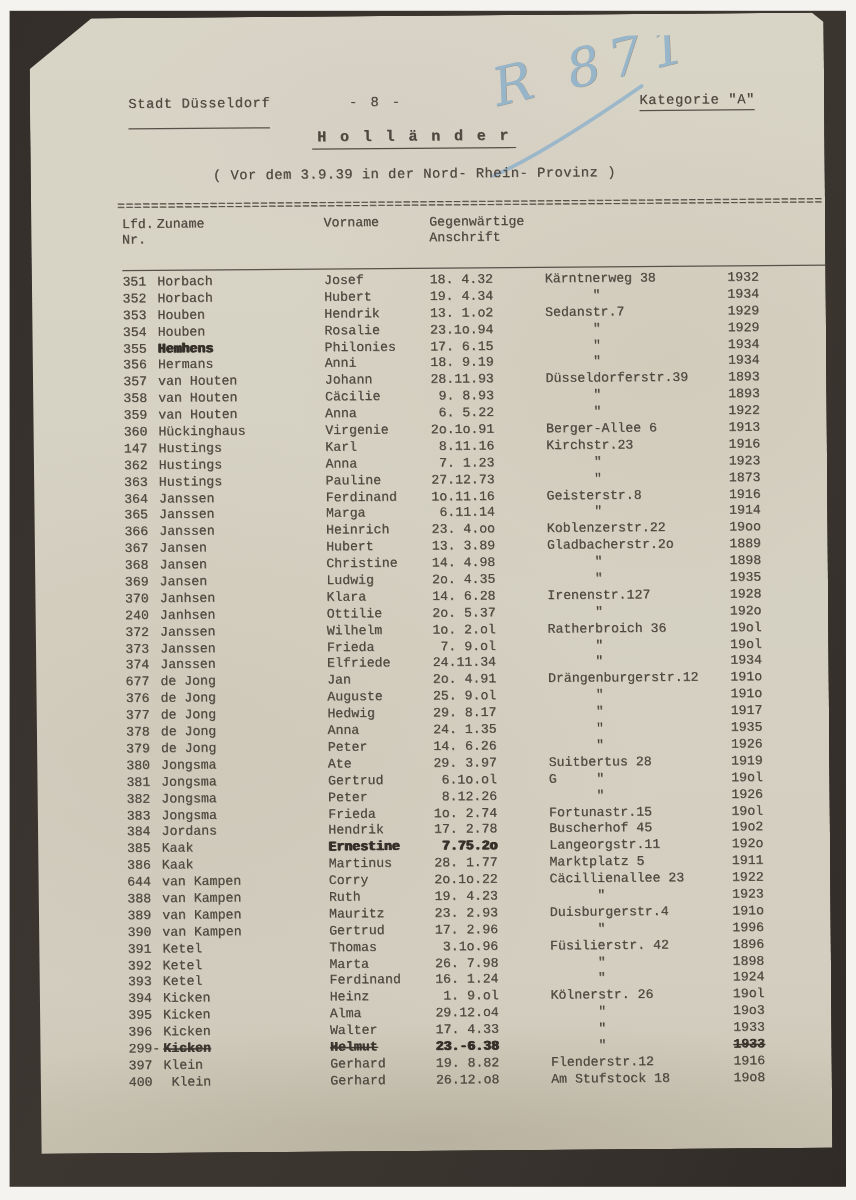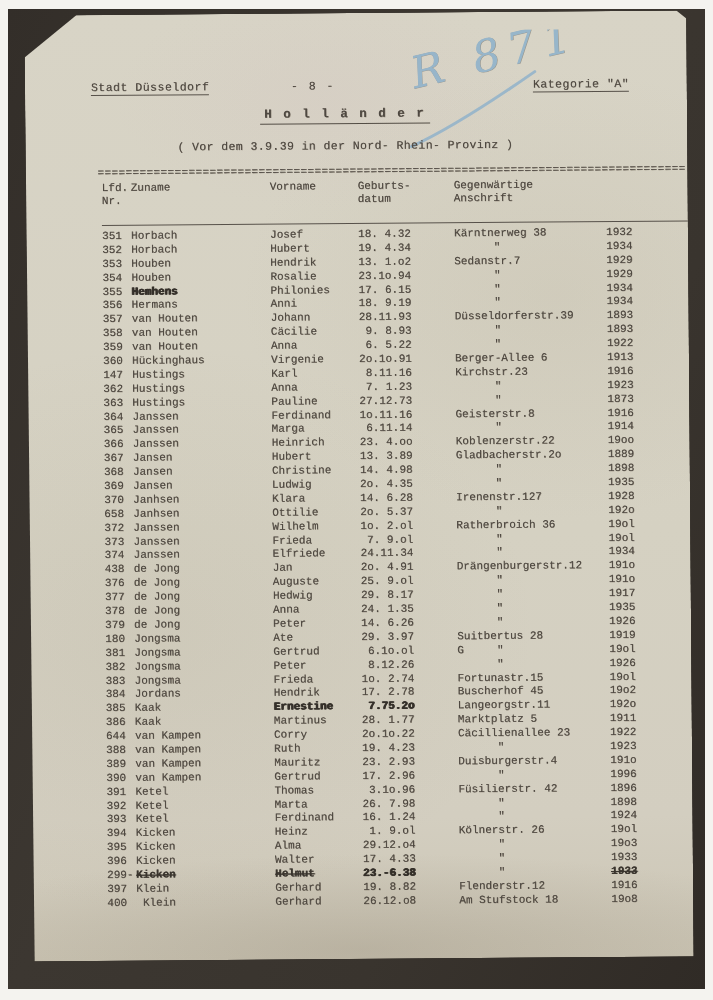--- a/index.html
+++ b/index.html
@@ -23,21 +23,21 @@
       radial-gradient(ellipse 500px 380px at 20% 65%, rgba(160,152,130,0.12), rgba(0,0,0,0) 75%),
       radial-gradient(ellipse 620px 120px at 50% 99%, rgba(120,108,90,0.22), rgba(0,0,0,0) 80%),
       linear-gradient(180deg,#d8d4c6 0%,#d5d1c2 55%,#d3cec0 85%,#cbc5b4 100%);
     clip-path:polygon(52px 0, 98.5% 0, 100% 8px, 100% 100%, 3px 100%, 0 42px);
     transform:rotate(-0.45deg);
     box-shadow:0 0 22px rgba(0,0,0,0.55);
     color:#4e4841;
   }
   .tw{ text-shadow:0.35px 0.3px 0.45px rgba(72,62,50,0.55); }
   .hdr-line{position:absolute;top:66px;left:0;width:100%;height:16px;font-size:11.5px;}
-  .hdr-left{position:absolute;left:66px;border-bottom:1.4px solid #57514a;padding-bottom:1px;letter-spacing:0.5px;}
+  .hdr-left{position:absolute;left:82px;border-bottom:1.4px solid #57514a;padding-bottom:13px;letter-spacing:0.5px;}
   .hdr-page{position:absolute;left:266px;letter-spacing:2px;}
   .hdr-right{position:absolute;left:508px;border-bottom:1.6px solid #57514a;padding-bottom:1px;letter-spacing:0.5px;}
   .title{
     position:absolute;top:94px;left:0;width:640px;text-align:center;
     font-size:12.5px;font-weight:700;letter-spacing:2px;
   }
   .title span{border-bottom:1.6px solid #534d45;padding:0 4px 2px;}
   .subtitle{position:absolute;top:126px;left:0;width:640px;text-align:center;font-size:11.5px;letter-spacing:0.4px;}
   .sep{
     position:absolute;top:152px;left:72px;width:592px;height:14px;overflow:hidden;
@@ -95,24 +95,20 @@
           <span class="cell col-nr">
             <div>Lfd.</div>
             <div>Nr.</div>
           </span>
           <span class="cell col-zuname">
             <div>Zuname</div>
           </span>
           <span class="cell col-vorname">
             <div>Vorname</div>
           </span>
-          <span class="cell col-datum">
-            <div>Geburts-</div>
-            <div>datum</div>
-          </span>
           <span class="cell col-anschrift">
             <div>Gegenwärtige</div>
             <div>Anschrift</div>
           </span>
         </div>
       <div class="tbody">
           <div class="row"><span class="cell col-nr">351</span><span class="cell col-zuname">Horbach</span><span class="cell col-vorname">Josef</span><span class="cell col-datum">18. 4.32</span><span class="cell col-anschrift">Kärntnerweg 38</span><span class="cell col-seit">1932</span></div>
           <div class="row"><span class="cell col-nr">352</span><span class="cell col-zuname">Horbach</span><span class="cell col-vorname">Hubert</span><span class="cell col-datum">19. 4.34</span><span class="cell col-anschrift">      "</span><span class="cell col-seit">1934</span></div>
           <div class="row"><span class="cell col-nr">353</span><span class="cell col-zuname">Houben</span><span class="cell col-vorname">Hendrik</span><span class="cell col-datum">13. 1.o2</span><span class="cell col-anschrift">Sedanstr.7</span><span class="cell col-seit">1929</span></div>
           <div class="row"><span class="cell col-nr">354</span><span class="cell col-zuname">Houben</span><span class="cell col-vorname">Rosalie</span><span class="cell col-datum">23.1o.94</span><span class="cell col-anschrift">      "</span><span class="cell col-seit">1929</span></div>
@@ -125,30 +121,30 @@
           <div class="row"><span class="cell col-nr">147</span><span class="cell col-zuname">Hustings</span><span class="cell col-vorname">Karl</span><span class="cell col-datum"> 8.11.16</span><span class="cell col-anschrift">Kirchstr.23</span><span class="cell col-seit">1916</span></div>
           <div class="row"><span class="cell col-nr">362</span><span class="cell col-zuname">Hustings</span><span class="cell col-vorname">Anna</span><span class="cell col-datum"> 7. 1.23</span><span class="cell col-anschrift">      "</span><span class="cell col-seit">1923</span></div>
           <div class="row"><span class="cell col-nr">363</span><span class="cell col-zuname">Hustings</span><span class="cell col-vorname">Pauline</span><span class="cell col-datum">27.12.73</span><span class="cell col-anschrift">      "</span><span class="cell col-seit">1873</span></div>
           <div class="row"><span class="cell col-nr">364</span><span class="cell col-zuname">Janssen</span><span class="cell col-vorname">Ferdinand</span><span class="cell col-datum">1o.11.16</span><span class="cell col-anschrift">Geisterstr.8</span><span class="cell col-seit">1916</span></div>
           <div class="row"><span class="cell col-nr">365</span><span class="cell col-zuname">Janssen</span><span class="cell col-vorname">Marga</span><span class="cell col-datum"> 6.11.14</span><span class="cell col-anschrift">      "</span><span class="cell col-seit">1914</span></div>
           <div class="row"><span class="cell col-nr">366</span><span class="cell col-zuname">Janssen</span><span class="cell col-vorname">Heinrich</span><span class="cell col-datum">23. 4.oo</span><span class="cell col-anschrift">Koblenzerstr.22</span><span class="cell col-seit">19oo</span></div>
           <div class="row"><span class="cell col-nr">367</span><span class="cell col-zuname">Jansen</span><span class="cell col-vorname">Hubert</span><span class="cell col-datum">13. 3.89</span><span class="cell col-anschrift">Gladbacherstr.2o</span><span class="cell col-seit">1889</span></div>
           <div class="row"><span class="cell col-nr">368</span><span class="cell col-zuname">Jansen</span><span class="cell col-vorname">Christine</span><span class="cell col-datum">14. 4.98</span><span class="cell col-anschrift">      "</span><span class="cell col-seit">1898</span></div>
           <div class="row"><span class="cell col-nr">369</span><span class="cell col-zuname">Jansen</span><span class="cell col-vorname">Ludwig</span><span class="cell col-datum">2o. 4.35</span><span class="cell col-anschrift">      "</span><span class="cell col-seit">1935</span></div>
           <div class="row"><span class="cell col-nr">370</span><span class="cell col-zuname">Janhsen</span><span class="cell col-vorname">Klara</span><span class="cell col-datum">14. 6.28</span><span class="cell col-anschrift">Irenenstr.127</span><span class="cell col-seit">1928</span></div>
-          <div class="row"><span class="cell col-nr">658</span><span class="cell col-zuname">Janhsen</span><span class="cell col-vorname">Ottilie</span><span class="cell col-datum">2o. 5.37</span><span class="cell col-anschrift">      "</span><span class="cell col-seit">192o</span></div>
+          <div class="row"><span class="cell col-nr">240</span><span class="cell col-zuname">Janhsen</span><span class="cell col-vorname">Ottilie</span><span class="cell col-datum">2o. 5.37</span><span class="cell col-anschrift">      "</span><span class="cell col-seit">192o</span></div>
           <div class="row"><span class="cell col-nr">372</span><span class="cell col-zuname">Janssen</span><span class="cell col-vorname">Wilhelm</span><span class="cell col-datum">1o. 2.ol</span><span class="cell col-anschrift">Ratherbroich 36</span><span class="cell col-seit">19ol</span></div>
           <div class="row"><span class="cell col-nr">373</span><span class="cell col-zuname">Janssen</span><span class="cell col-vorname">Frieda</span><span class="cell col-datum"> 7. 9.ol</span><span class="cell col-anschrift">      "</span><span class="cell col-seit">19ol</span></div>
           <div class="row"><span class="cell col-nr">374</span><span class="cell col-zuname">Janssen</span><span class="cell col-vorname">Elfriede</span><span class="cell col-datum">24.11.34</span><span class="cell col-anschrift">      "</span><span class="cell col-seit">1934</span></div>
-          <div class="row"><span class="cell col-nr">438</span><span class="cell col-zuname">de Jong</span><span class="cell col-vorname">Jan</span><span class="cell col-datum">2o. 4.91</span><span class="cell col-anschrift">Drängenburgerstr.12</span><span class="cell col-seit">191o</span></div>
+          <div class="row"><span class="cell col-nr">677</span><span class="cell col-zuname">de Jong</span><span class="cell col-vorname">Jan</span><span class="cell col-datum">2o. 4.91</span><span class="cell col-anschrift">Drängenburgerstr.12</span><span class="cell col-seit">191o</span></div>
           <div class="row"><span class="cell col-nr">376</span><span class="cell col-zuname">de Jong</span><span class="cell col-vorname">Auguste</span><span class="cell col-datum">25. 9.ol</span><span class="cell col-anschrift">      "</span><span class="cell col-seit">191o</span></div>
           <div class="row"><span class="cell col-nr">377</span><span class="cell col-zuname">de Jong</span><span class="cell col-vorname">Hedwig</span><span class="cell col-datum">29. 8.17</span><span class="cell col-anschrift">      "</span><span class="cell col-seit">1917</span></div>
           <div class="row"><span class="cell col-nr">378</span><span class="cell col-zuname">de Jong</span><span class="cell col-vorname">Anna</span><span class="cell col-datum">24. 1.35</span><span class="cell col-anschrift">      "</span><span class="cell col-seit">1935</span></div>
           <div class="row"><span class="cell col-nr">379</span><span class="cell col-zuname">de Jong</span><span class="cell col-vorname">Peter</span><span class="cell col-datum">14. 6.26</span><span class="cell col-anschrift">      "</span><span class="cell col-seit">1926</span></div>
-          <div class="row"><span class="cell col-nr">180</span><span class="cell col-zuname">Jongsma</span><span class="cell col-vorname">Ate</span><span class="cell col-datum">29. 3.97</span><span class="cell col-anschrift">Suitbertus 28</span><span class="cell col-seit">1919</span></div>
+          <div class="row"><span class="cell col-nr">380</span><span class="cell col-zuname">Jongsma</span><span class="cell col-vorname">Ate</span><span class="cell col-datum">29. 3.97</span><span class="cell col-anschrift">Suitbertus 28</span><span class="cell col-seit">1919</span></div>
           <div class="row"><span class="cell col-nr">381</span><span class="cell col-zuname">Jongsma</span><span class="cell col-vorname">Gertrud</span><span class="cell col-datum"> 6.1o.ol</span><span class="cell col-anschrift">G     "</span><span class="cell col-seit">19ol</span></div>
           <div class="row"><span class="cell col-nr">382</span><span class="cell col-zuname">Jongsma</span><span class="cell col-vorname">Peter</span><span class="cell col-datum"> 8.12.26</span><span class="cell col-anschrift">      "</span><span class="cell col-seit">1926</span></div>
           <div class="row"><span class="cell col-nr">383</span><span class="cell col-zuname">Jongsma</span><span class="cell col-vorname">Frieda</span><span class="cell col-datum">1o. 2.74</span><span class="cell col-anschrift">Fortunastr.15</span><span class="cell col-seit">19ol</span></div>
           <div class="row"><span class="cell col-nr">384</span><span class="cell col-zuname">Jordans</span><span class="cell col-vorname">Hendrik</span><span class="cell col-datum">17. 2.78</span><span class="cell col-anschrift">Buscherhof 45</span><span class="cell col-seit">19o2</span></div>
           <div class="row"><span class="cell col-nr">385</span><span class="cell col-zuname">Kaak</span><span class="cell col-vorname overstruck">Ernestine</span><span class="cell col-datum overstruck"> 7.75.2o</span><span class="cell col-anschrift">Langeorgstr.11</span><span class="cell col-seit">192o</span></div>
           <div class="row"><span class="cell col-nr">386</span><span class="cell col-zuname">Kaak</span><span class="cell col-vorname">Martinus</span><span class="cell col-datum">28. 1.77</span><span class="cell col-anschrift">Marktplatz 5</span><span class="cell col-seit">1911</span></div>
           <div class="row"><span class="cell col-nr">644</span><span class="cell col-zuname">van Kampen</span><span class="cell col-vorname">Corry</span><span class="cell col-datum">2o.1o.22</span><span class="cell col-anschrift">Cäcillienallee 23</span><span class="cell col-seit">1922</span></div>
           <div class="row"><span class="cell col-nr">388</span><span class="cell col-zuname">van Kampen</span><span class="cell col-vorname">Ruth</span><span class="cell col-datum">19. 4.23</span><span class="cell col-anschrift">      "</span><span class="cell col-seit">1923</span></div>
           <div class="row"><span class="cell col-nr">389</span><span class="cell col-zuname">van Kampen</span><span class="cell col-vorname">Mauritz</span><span class="cell col-datum">23. 2.93</span><span class="cell col-anschrift">Duisburgerstr.4</span><span class="cell col-seit">191o</span></div>
           <div class="row"><span class="cell col-nr">390</span><span class="cell col-zuname">van Kampen</span><span class="cell col-vorname">Gertrud</span><span class="cell col-datum">17. 2.96</span><span class="cell col-anschrift">      "</span><span class="cell col-seit">1996</span></div>

